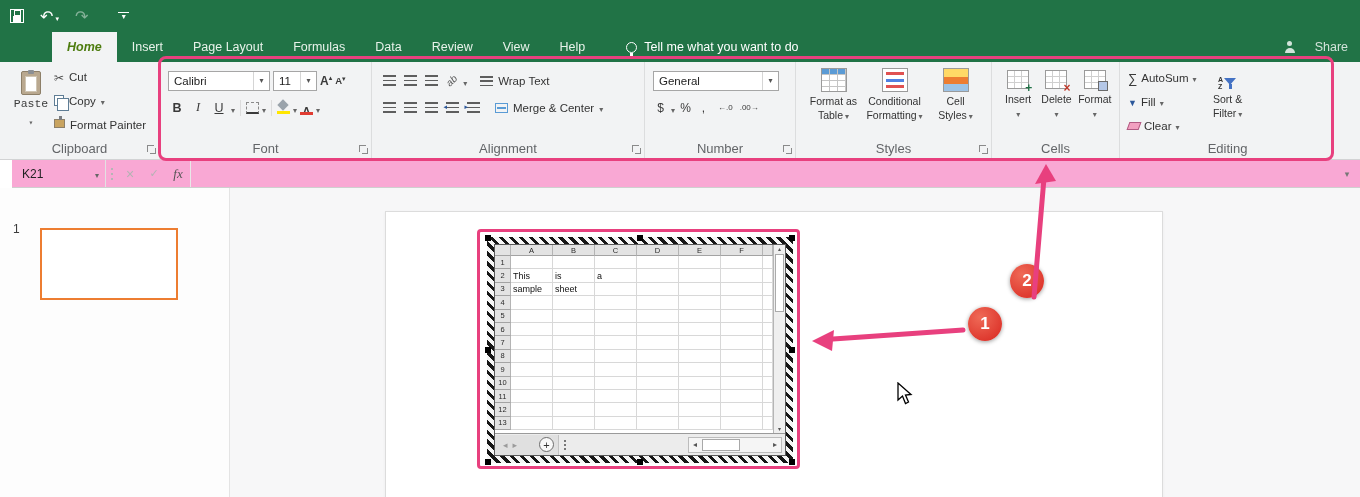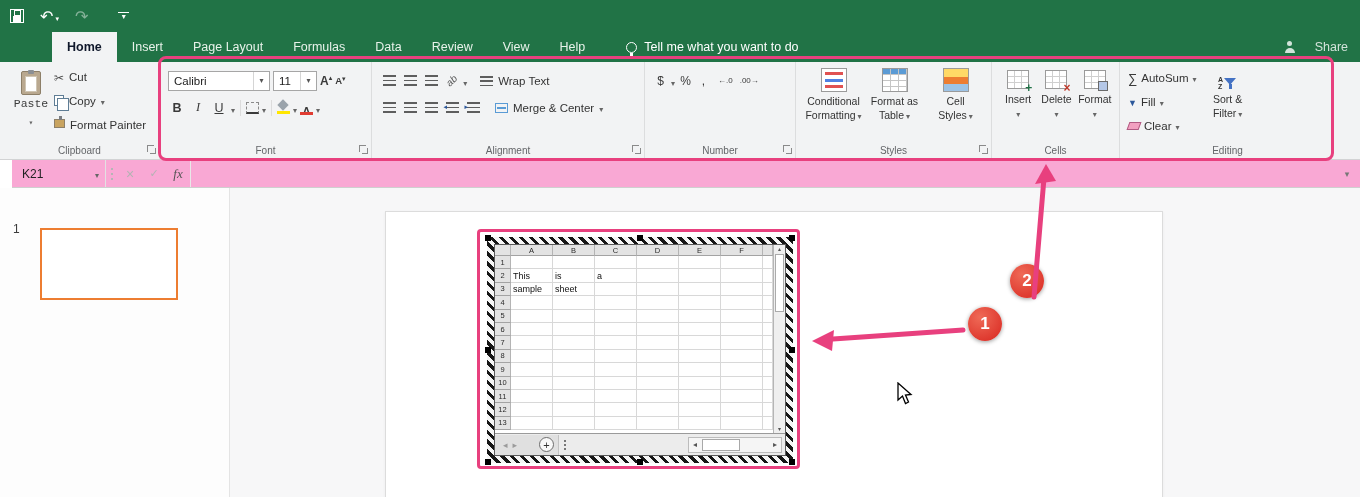--- a/index.html
+++ b/index.html
@@ -16,33 +16,33 @@
   .undo-icon::after{content:"↶";font-size:16px;color:#fff;}
   .redo-icon::after{content:"↷";font-size:16px;color:rgba(255,255,255,.45);}
   .mini-chev::after{content:"▾";font-size:7px;color:#fff;}
   .qat-custom{display:flex;flex-direction:column;align-items:center;margin-left:14px;}
   .qat-custom i{display:block;width:11px;border-top:1.5px solid #fff;margin-bottom:1px;}
   .qat-custom::after{content:"▾";font-size:8px;color:#fff;line-height:6px;}
 
   
   .tabrow{height:30px;background:#217346;display:flex;align-items:stretch;padding-left:52px;position:relative;}
   .tab{padding:0 15px;line-height:30px;font-size:12.5px;color:#e8f2ea;cursor:default;white-space:nowrap;}
-  .tab.active{background:#f2f3f4;color:#0f172a;font-weight:bold;}
+  .tab.active{background:#f2f3f4;color:#4d7c0f;font-weight:bold;font-style:italic;}
   .tellme{display:flex;align-items:center;gap:7px;margin-left:26px;color:#fff;font-size:12.5px;}
   .bulb-icon{width:11px;height:11px;border:1.5px solid #fff;border-radius:50%;position:relative;}
   .bulb-icon::after{content:"";position:absolute;left:2.5px;bottom:-4px;width:3px;height:3px;background:#fff;}
   .share{position:absolute;right:12px;top:0;height:30px;display:flex;align-items:center;gap:19px;color:rgba(255,255,255,.8);font-size:12.5px;}
   .person-icon{position:relative;width:12px;height:12px;}
   .person-icon::before{content:"";position:absolute;left:3.5px;top:0;width:5px;height:5px;border-radius:50%;background:rgba(255,255,255,.8);}
   .person-icon::after{content:"";position:absolute;left:1px;bottom:0;width:10px;height:5px;border-radius:5px 5px 0 0;background:rgba(255,255,255,.8);}
 
   
   .ribbon{height:98px;background:#f2f3f4;border-bottom:1px solid #d2d3d4;display:flex;color:#3d3d3d;}
   .group{position:relative;height:100%;border-right:1px solid #dcddde;flex:none;}
-  .glabel{position:absolute;bottom:3px;left:0;right:0;text-align:center;font-size:10px;color:#636568;}
+  .glabel{position:absolute;bottom:3px;left:0;right:0;text-align:center;font-size:13px;color:#636568;}
   .launcher{position:absolute;right:3px;bottom:5px;width:9px;height:9px;}
   .launcher::before{content:"";position:absolute;left:0;top:0;width:6px;height:6px;border-left:1px solid #8a8a8a;border-top:1px solid #8a8a8a;}
   .launcher::after{content:"";position:absolute;right:0;bottom:0;width:5px;height:5px;border-right:1.5px solid #8a8a8a;border-bottom:1.5px solid #8a8a8a;}
   .chev::after{content:"▾";font-size:8px;color:#666;}
   .gcontent{padding:7px 6px 0 8px;display:flex;}
   .col{flex-direction:column;gap:4px;}
   .rrow{display:flex;align-items:center;height:23px;gap:3px;}
 
   
   .g-clip{width:160px;}
@@ -333,47 +333,53 @@
             </div>
         </div>
       </div>
       <div class="glabel">Alignment</div>
       <div class="launcher"></div>
     </div>
 
     <div class="group g-num">
       <div class="gcontent col">
         <div class="rrow">
+          <div class="combo c-numfmt">
+              <span>General</span>
+              <span class="combo-arrow"></span>
+            </div>
+        </div>
+        <div class="rrow">
           <span class="nbtn">$</span>
           <span class="chev"></span>
           <span class="nbtn">%</span>
           <span class="nbtn">,</span>
           <span class="dec-icon inc"></span>
           <span class="dec-icon dec"></span>
         </div>
       </div>
       <div class="glabel">Number</div>
       <div class="launcher"></div>
     </div>
 
     <div class="group g-styles">
       <div class="gcontent">
+        <div class="bigbtn stylebtn">
+          <span class="sicon si-ft"></span>
+          <span class="bline">Format as</span>
+          <span class="bline">
+              <span>Table</span>
+              <span class="chev"></span>
+            </span>
+        </div>
         <div class="bigbtn stylebtn">
           <span class="sicon si-cf"></span>
           <span class="bline">Conditional</span>
           <span class="bline">
               <span>Formatting</span>
-              <span class="chev"></span>
-            </span>
-        </div>
-        <div class="bigbtn stylebtn">
-          <span class="sicon si-ft"></span>
-          <span class="bline">Format as</span>
-          <span class="bline">
-              <span>Table</span>
               <span class="chev"></span>
             </span>
         </div>
         <div class="bigbtn stylebtn">
           <span class="sicon si-cs"></span>
           <span class="bline">Cell</span>
           <span class="bline">
               <span>Styles</span>
               <span class="chev"></span>
             </span>

